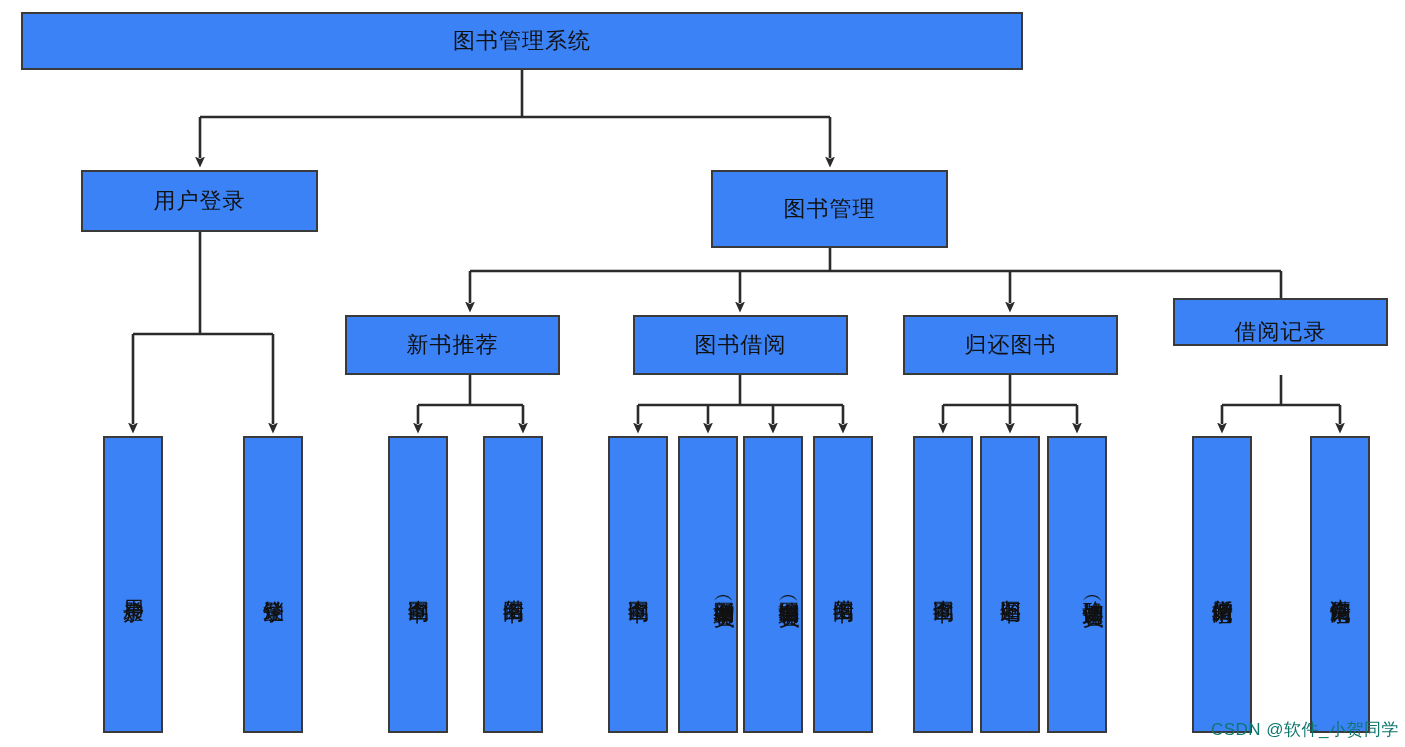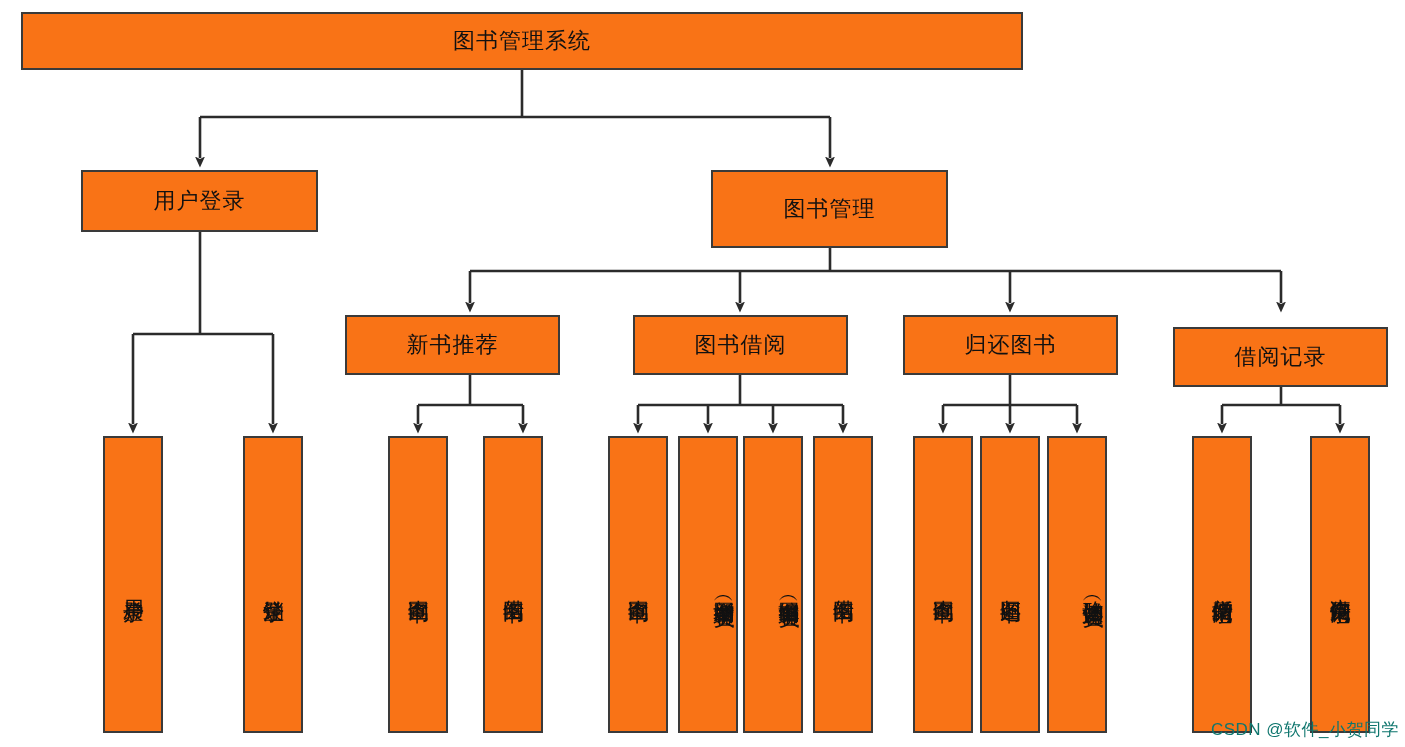--- a/index.html
+++ b/index.html
@@ -6,21 +6,21 @@
   html,body{margin:0;padding:0;background:#ffffff;}
   body{
     width:1405px;height:747px;
     font-family:"Liberation Sans","DejaVu Sans",sans-serif;
     overflow:hidden;position:relative;
   }
   #diagram-root{position:relative;width:1405px;height:747px;}
   svg#tree-svg{position:absolute;left:0;top:0;width:1405px;height:747px;}
   .node-box{
     position:absolute;box-sizing:border-box;
-    border:2.5px solid #3a3a3a;background:#f97316;
+    border:2.5px solid #3a3a3a;background:#3b82f6;
     display:flex;align-items:center;justify-content:center;
     color:#111111;
   }
   .node-h{font-size:22px;letter-spacing:1px;line-height:1.1;}
   .node-v{
     writing-mode:vertical-rl;text-orientation:upright;
     font-size:21px;line-height:1.18;letter-spacing:1px;
     align-items:flex-start;justify-content:center;padding-top:7px;
     white-space:nowrap;
   }
@@ -99,21 +99,21 @@
 
   <div class="node-box node-h" style="left:345px;top:315px;width:215px;height:60px;">
     <span>新书推荐</span>
   </div>
   <div class="node-box node-h" style="left:633px;top:315px;width:215px;height:60px;">
     <span>图书借阅</span>
   </div>
   <div class="node-box node-h" style="left:903px;top:315px;width:215px;height:60px;">
     <span>归还图书</span>
   </div>
-  <div class="node-box node-h" style="left:1173px;top:327px;width:215px;height:60px;">
+  <div class="node-box node-h" style="left:1173px;top:298px;width:215px;height:48px;align-items:flex-end;">
     <span>借阅记录</span>
   </div>
 
   <div class="node-box node-v mid" style="left:103px;top:436px;width:60px;height:297px;">
     <span>用户登录</span>
   </div>
   <div class="node-box node-v mid" style="left:243px;top:436px;width:60px;height:297px;">
     <span>注销登录</span>
   </div>
 

